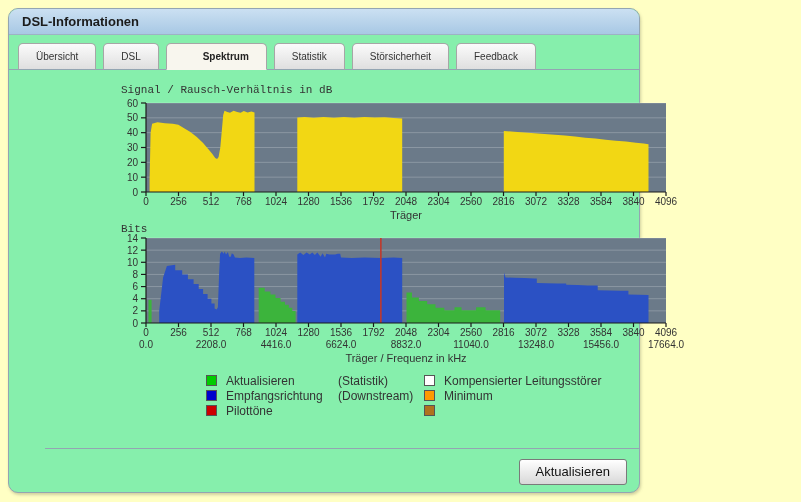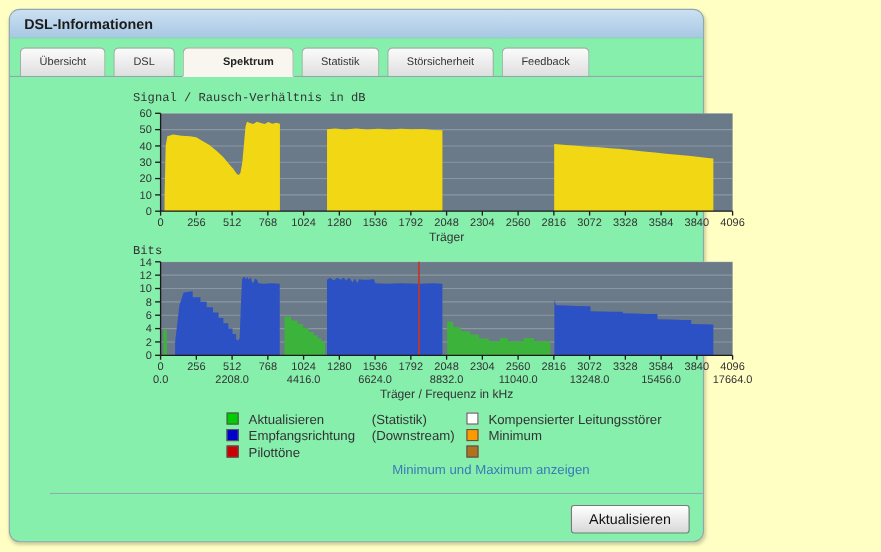--- a/index.html
+++ b/index.html
@@ -256,19 +256,18 @@
     <span>(Downstream)</span>
     <span class="swatch" style="background: rgb(255, 153, 0);"></span>
     <span>Minimum</span>
 
     <span class="swatch" style="background: rgb(204, 0, 0);"></span>
     <span>Pilottöne</span>
     <span></span>
     <span class="swatch" style="background: rgb(176, 114, 30);"></span>
   </div>
 
-  <div class="minmax-link">Minimum und Maximum anzeigen</div>
 
   <div class="footer">
     <button class="refresh-btn">Aktualisieren</button>
   </div>
 
 </div>
 
 </body></html>

